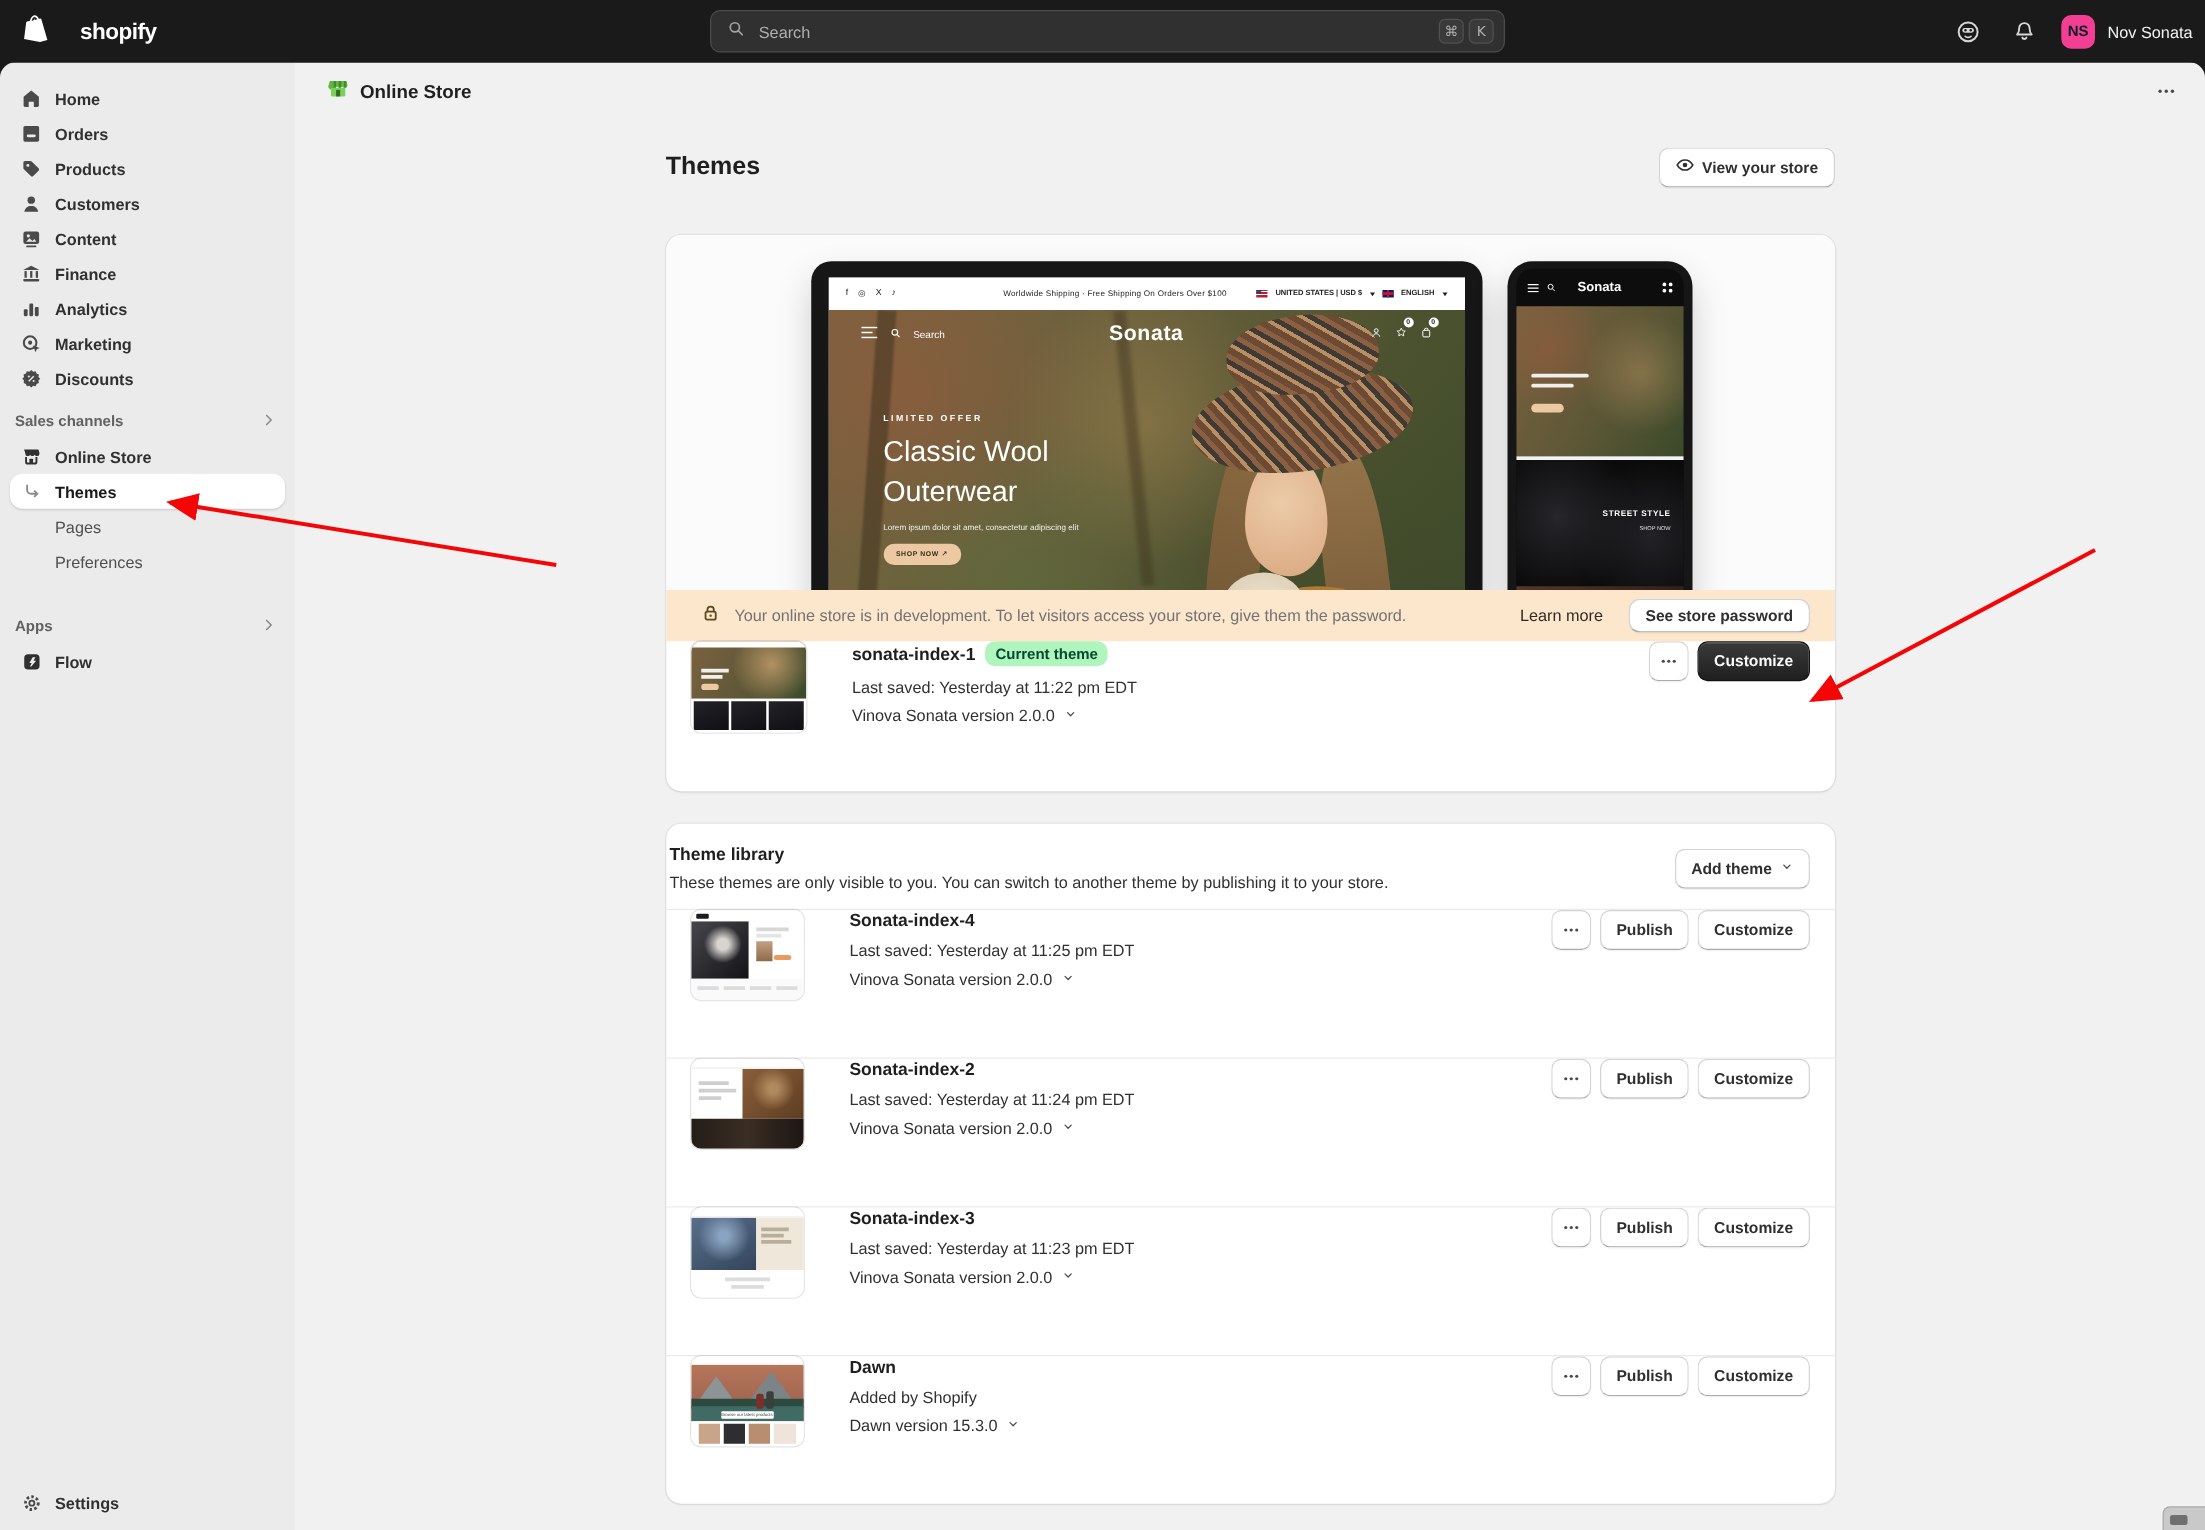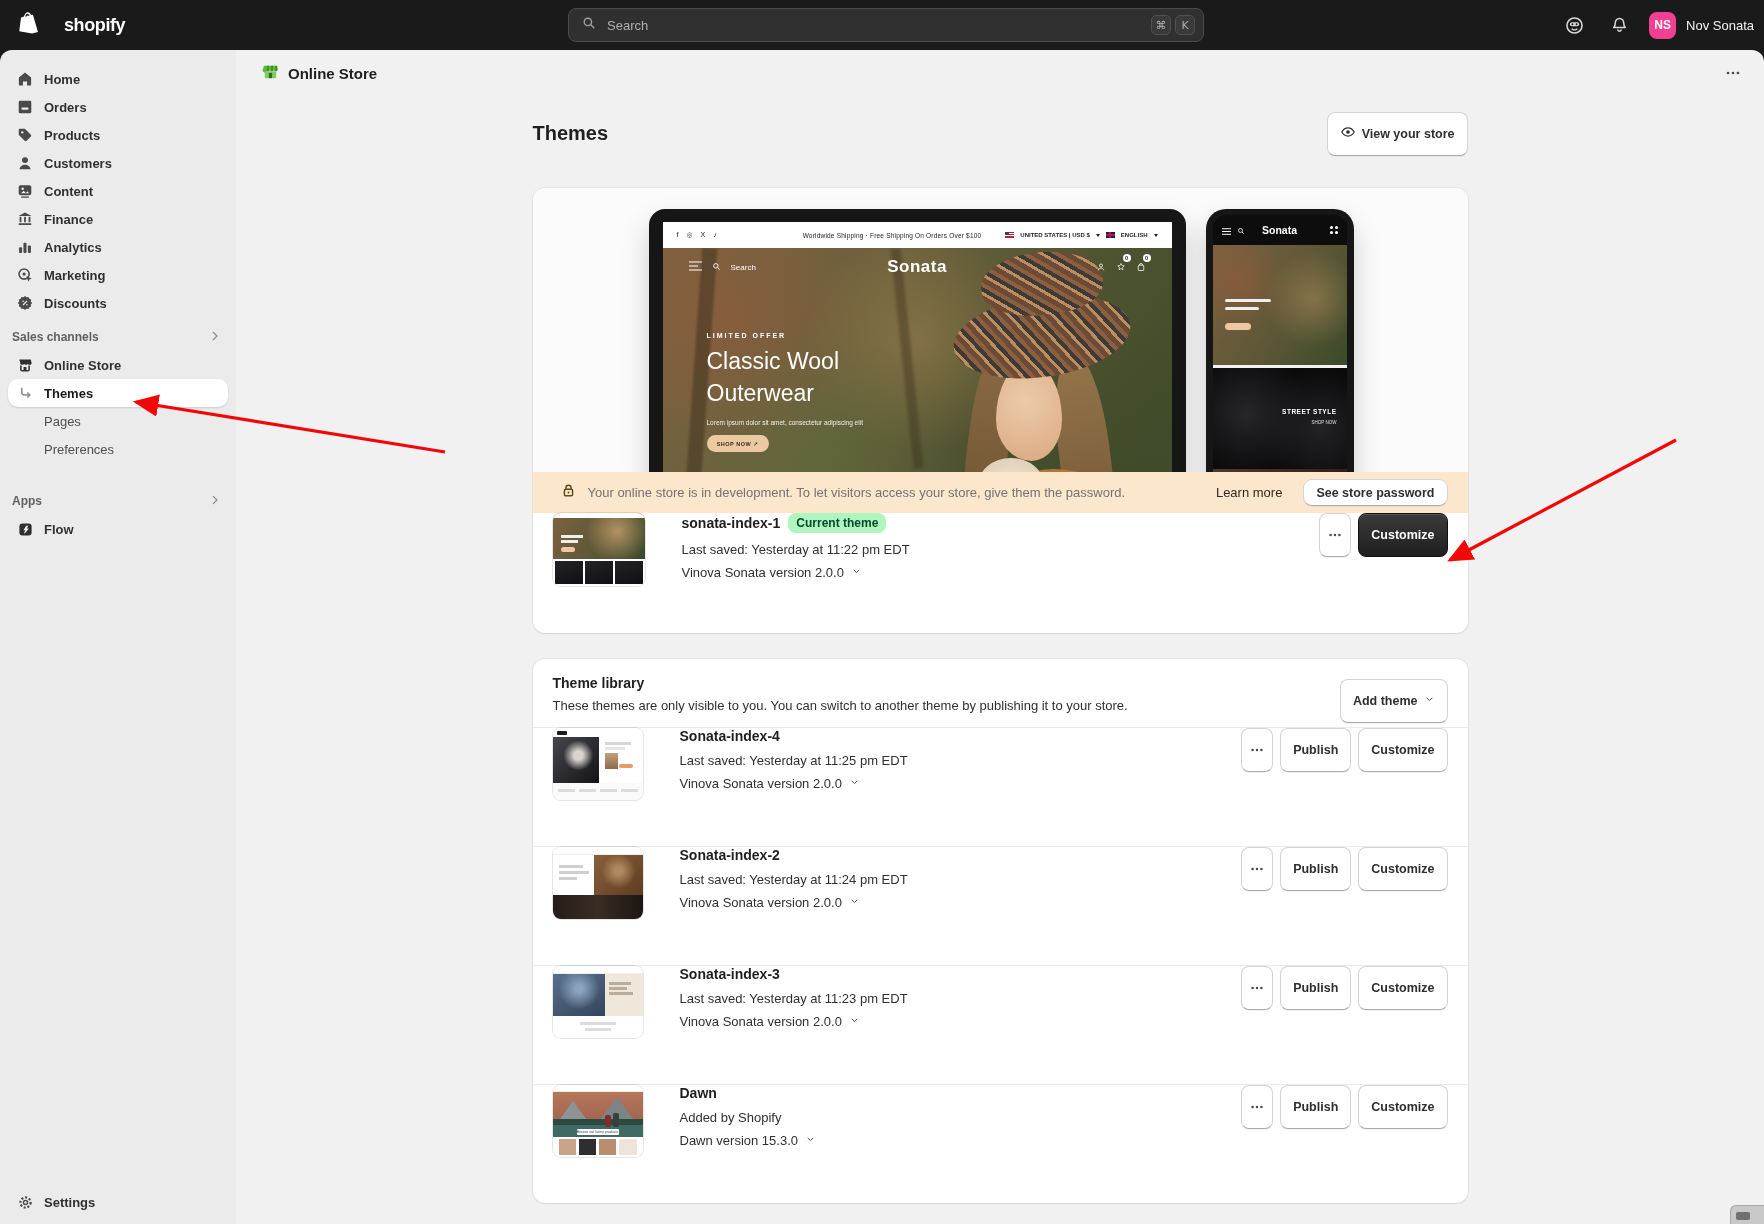--- a/index.html
+++ b/index.html
@@ -14,21 +14,21 @@
   .searchbox{position:absolute;left:568px;top:8px;width:636px;height:34px;background:#303030;
              border:1px solid #4b4b4b;border-radius:8px;display:flex;align-items:center;padding:0 8px 0 12px;}
   .searchbox input{flex:1;background:transparent;border:0;outline:0;color:#e3e3e3;font-size:13px;
                    font-family:inherit;margin-left:8px;}
   .searchbox input::placeholder{color:#b0b0b0;}
   .kbd{width:20px;height:20px;border:1px solid #505050;background:rgba(255,255,255,.05);border-radius:5px;
        color:#b0b0b0;font-size:11px;display:flex;align-items:center;justify-content:center;margin-left:4px;
        font-family:"DejaVu Sans",sans-serif;}
   .top-right{position:absolute;right:10px;top:0;height:50px;display:flex;align-items:center;gap:15px;}
   .icon-btn{width:30px;height:30px;display:flex;align-items:center;justify-content:center;border-radius:8px;cursor:pointer;}
-  .avatar{width:27px;height:27px;border-radius:8px;background:#f23f94;color:#ffffff;font-size:12px;font-weight:700;
+  .avatar{width:27px;height:27px;border-radius:8px;background:#f23f94;color:#0f172a;font-size:12px;font-weight:700;
           display:flex;align-items:center;justify-content:center;}
   .user-name{font-size:13px;font-weight:500;color:#f3f3f3;margin-left:-5px;}
 
   
   .shell{display:flex;height:1174px;border-radius:12px 12px 0 0;overflow:hidden;}
   .sidebar{width:236px;flex:none;background:#ebebeb;padding-top:15px;position:relative;}
   .nav-item{height:28px;margin:0 8px;padding:0 8px;display:flex;align-items:center;gap:10px;border-radius:10px;
             font-size:13px;font-weight:600;color:#303030;cursor:pointer;}
   .nav-item .ni-ic{width:18px;height:18px;flex:none;display:flex;align-items:center;justify-content:center;}
   .nav-item.sub{font-weight:450;color:#4f4f4f;}
@@ -40,21 +40,21 @@
 
   
   .main{flex:1;background:#f1f1f1;overflow:hidden;position:relative;}
   .page-header{height:46px;display:flex;align-items:center;padding:0 16px 0 25px;gap:8px;}
   .page-header .ph-title{font-size:15px;font-weight:700;color:#1f1f1f;}
   .ph-spacer{flex:1;}
   .content{width:935px;margin:0 auto;}
   .title-row{margin-top:24px;height:27px;display:flex;align-items:center;justify-content:space-between;}
   .big-title{font-size:20px;font-weight:700;color:#1f1f1f;}
 
-  .btn{display:inline-flex;align-items:center;justify-content:center;gap:6px;height:44px;padding:0 12px;
+  .btn{display:inline-flex;align-items:center;justify-content:center;gap:6px;height:32px;padding:0 12px;
        border-radius:8px;background:#fff;border:1px solid #d4d4d4;border-bottom-color:#ababab;
        box-shadow:0 1px 0 rgba(0,0,0,.05);font-size:12.5px;font-weight:600;color:#302f2f;cursor:pointer;white-space:nowrap;}
   .btn-dark{background:linear-gradient(#3a3a3a,#1f1f1f);border-color:#111;color:#fafafa;
             box-shadow:inset 0 1px 0 rgba(255,255,255,.15);}
   .btn-more{width:32px;padding:0;}
 
   .card{background:#fff;border-radius:12px;box-shadow:0 0 0 1px rgba(0,0,0,.05),0 1px 2px rgba(0,0,0,.06);}
   .card1{margin-top:41px;overflow:hidden;}
 
   
@@ -193,21 +193,21 @@
   .td-water{left:0;top:40px;right:0;height:12px;background:#3f6b64;}
   .td-fig1{left:52px;top:30px;width:6px;height:12px;background:#7c2f2a;border-radius:2px;}
   .td-fig2{left:60px;top:28px;width:6px;height:14px;background:#3a3f3a;border-radius:2px;}
   .td-chip{left:24px;top:44px;width:42px;height:6px;background:#fff;border-radius:1px;font-size:3.5px;color:#444;
            display:flex;align-items:center;justify-content:center;overflow:hidden;white-space:nowrap;}
   .td-strip{left:0;top:52px;right:0;bottom:0;background:#fff;display:flex;gap:3px;padding:2px 6px;}
   .td-strip i{flex:1;}
 
   
   .card2{margin-top:26px;position:relative;}
-  .lib-head{padding:16px 20px 14px;}
+  .lib-head{padding:16px 3px 14px;}
   .lib-title{font-size:14px;font-weight:700;color:#1f1f1f;}
   .lib-sub{font-size:13px;margin-top:7px;color:#303030;}
   .add-theme{position:absolute;right:20px;top:20px;}
 
   
   .arrows{position:absolute;inset:0;pointer-events:none;z-index:60;}
   .corner-chip{position:absolute;right:-8px;bottom:-7px;width:42px;height:26px;background:#c9c9c9;
                border-radius:6px;box-shadow:inset 0 0 0 1px #a9a9a9;z-index:55;}
   .corner-chip::after{content:"";position:absolute;left:6px;top:7px;width:14px;height:8px;background:#6f6f6f;border-radius:2px;}
 </style>

